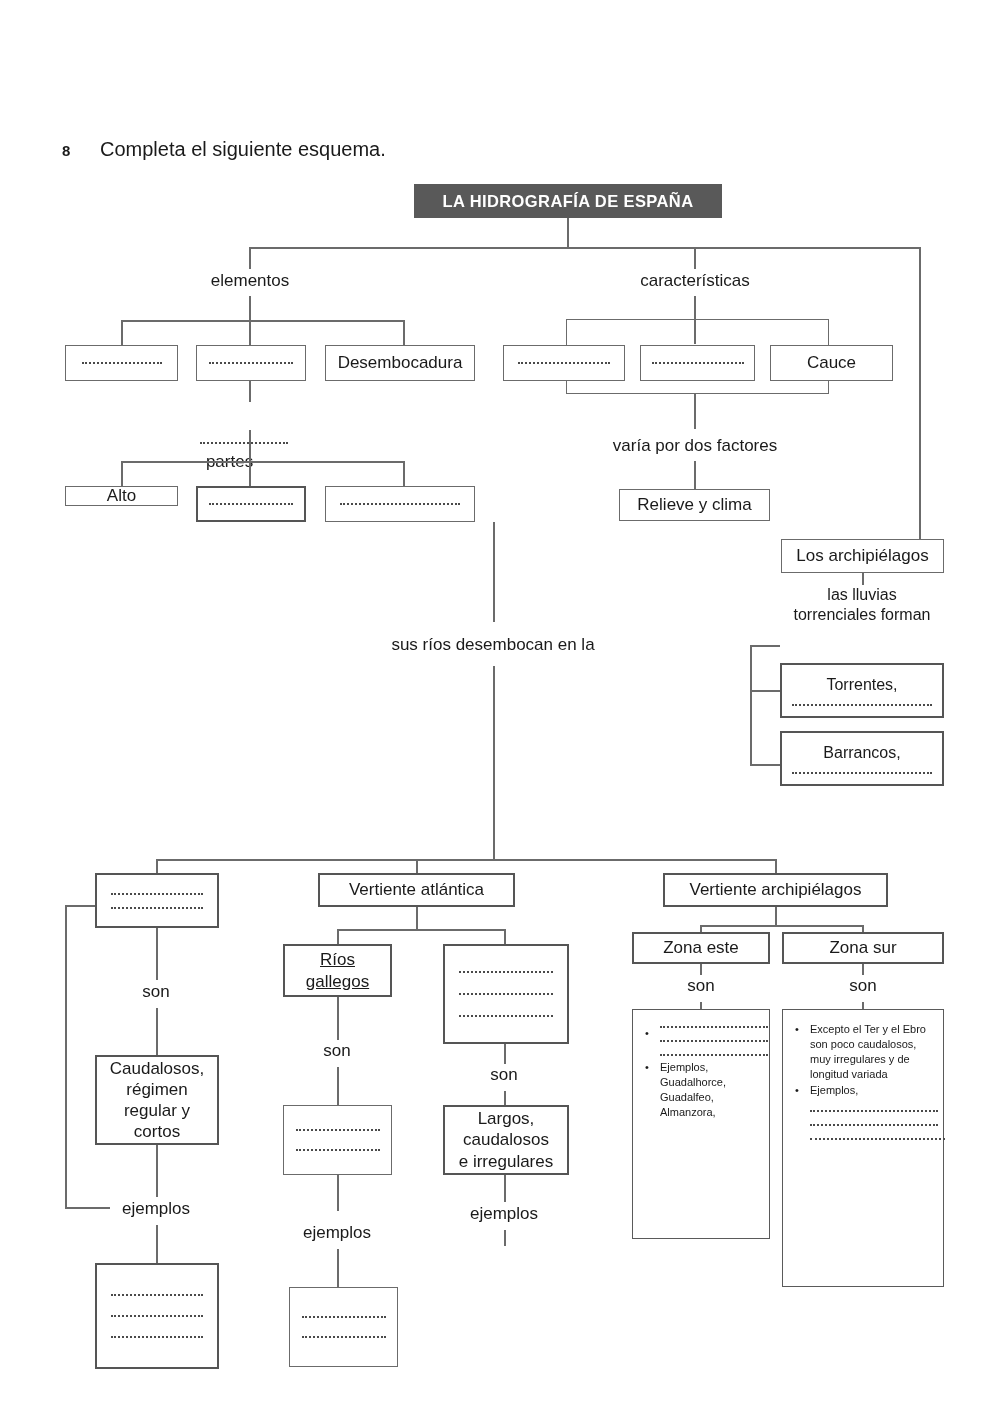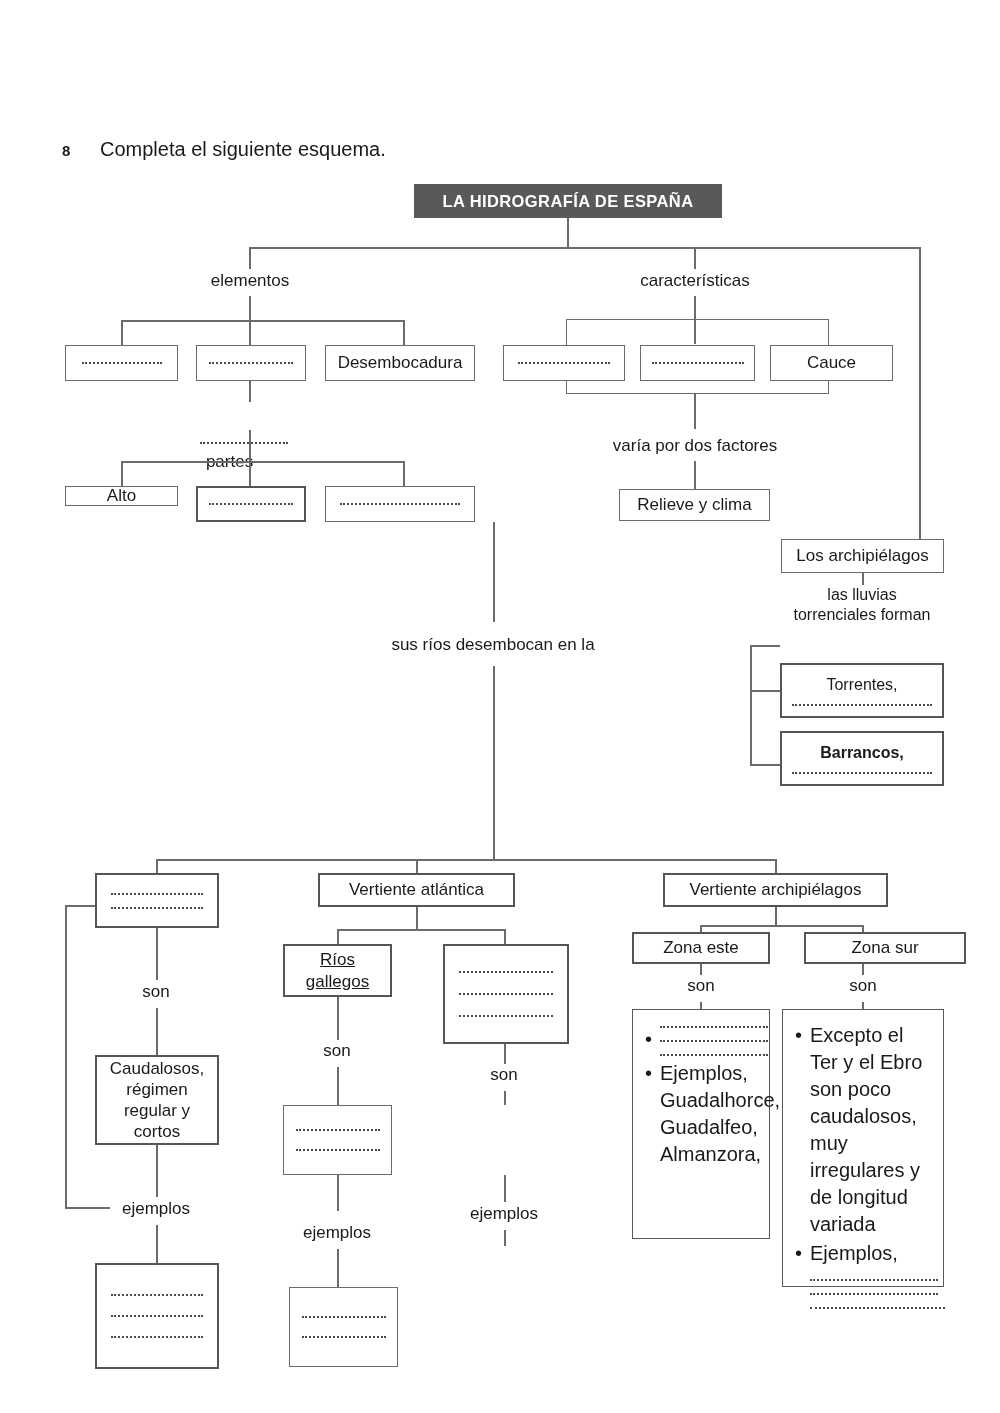--- a/index.html
+++ b/index.html
@@ -29,21 +29,21 @@
             background:#595959;color:#fff;font-size:16.5px;font-weight:700;
             letter-spacing:.4px;display:flex;align-items:center;justify-content:center;}
   .t15{font-size:16px;}
   .t16{font-size:17px;}
 
   
   .group{position:absolute;border:1.5px solid #6b6b6b;background:transparent;box-sizing:border-box;}
 
   
   .bulletbox{position:absolute;border:1.8px solid #5a5a5a;background:#fff;box-sizing:border-box;
-             padding:12px 10px 10px 10px;font-size:20px;line-height:1.35;text-align:left;}
+             padding:12px 10px 10px 10px;font-size:11px;line-height:1.35;text-align:left;}
   .bulletbox ul{margin:0;padding-left:15px;list-style:none;}
   .bulletbox li{margin:0 0 2px 0;position:relative;padding-left:2px;}
   .bulletbox li:before{content:"\2022";position:absolute;left:-13px;top:0;}
   .bulletbox .dots{margin:11px 2px 11px 0;}
 </style>
 </head>
 <body>
 
 <div id="stage">
 
@@ -131,21 +131,21 @@
 
   <div class="vline" style="left:750px;top:645px;height:120px;"></div>
   <div class="hline" style="left:750px;top:645px;width:30px;"></div>
   <div class="hline" style="left:750px;top:690px;width:30px;"></div>
   <div class="hline" style="left:750px;top:764px;width:30px;"></div>
 
   <div class="box thick" style="left:780px;top:663px;width:164px;height:55px;flex-direction:column;justify-content:center;padding:4px 8px;">
     <span class="t15">Torrentes,</span>
     <span class="dots" style="width:140px;margin-top:9px;"></span>
   </div>
-  <div class="box thick" style="left:780px;top:731px;width:164px;height:55px;flex-direction:column;justify-content:center;padding:4px 8px;font-weight:bold;">
+  <div class="box thick" style="left:780px;top:731px;width:164px;height:55px;flex-direction:column;justify-content:center;padding:4px 8px;">
     <span class="t15">Barrancos,</span>
     <span class="dots" style="width:140px;margin-top:9px;"></span>
   </div>
 
   <div class="vline" style="left:493px;top:522px;height:100px;"></div>
   <span class="lbl c t16" style="left:493px;top:634px;">sus ríos desembocan en la</span>
   <div class="vline" style="left:493px;top:666px;height:195px;"></div>
   <div class="hline" style="left:156px;top:859px;width:620px;"></div>
   <div class="vline" style="left:156px;top:859px;height:14px;"></div>
   <div class="vline" style="left:416px;top:859px;height:14px;"></div>
@@ -208,36 +208,41 @@
   </div>
 
   <div class="box thick" style="left:443px;top:944px;width:126px;height:100px;flex-direction:column;justify-content:center;gap:20px;">
     <span class="dots" style="width:94px;"></span>
     <span class="dots" style="width:94px;"></span>
     <span class="dots" style="width:94px;"></span>
   </div>
   <div class="vline" style="left:504px;top:1044px;height:20px;"></div>
   <span class="lbl c t16" style="left:504px;top:1064px;">son</span>
   <div class="vline" style="left:504px;top:1091px;height:14px;"></div>
+  <div class="box thick t16" style="left:443px;top:1105px;width:126px;height:70px;">
+    <span style="white-space:pre-line;">Largos,
+caudalosos
+e irregulares</span>
+  </div>
   <div class="vline" style="left:504px;top:1175px;height:27px;"></div>
   <span class="lbl c t16" style="left:504px;top:1203px;">ejemplos</span>
   <div class="vline" style="left:504px;top:1230px;height:16px;"></div>
 
   <div class="box thick t16" style="left:663px;top:873px;width:225px;height:34px;">
     <span>Vertiente archipiélagos</span>
   </div>
   <div class="vline" style="left:775px;top:907px;height:18px;"></div>
   <div class="hline" style="left:700px;top:925px;width:163px;"></div>
   <div class="vline" style="left:700px;top:925px;height:7px;"></div>
   <div class="vline" style="left:862px;top:925px;height:7px;"></div>
 
   <div class="box thick t16" style="left:632px;top:932px;width:138px;height:32px;">
     <span>Zona este</span>
   </div>
-  <div class="box thick t16" style="left:782px;top:932px;width:162px;height:32px;margin-left:22px;">
+  <div class="box thick t16" style="left:782px;top:932px;width:162px;height:32px;">
     <span>Zona sur</span>
   </div>
 
   <div class="vline" style="left:700px;top:964px;height:11px;"></div>
   <span class="lbl c t16" style="left:701px;top:975px;">son</span>
   <div class="vline" style="left:700px;top:1002px;height:7px;"></div>
 
   <div class="vline" style="left:862px;top:964px;height:11px;"></div>
   <span class="lbl c t16" style="left:863px;top:975px;">son</span>
   <div class="vline" style="left:862px;top:1002px;height:7px;"></div>

